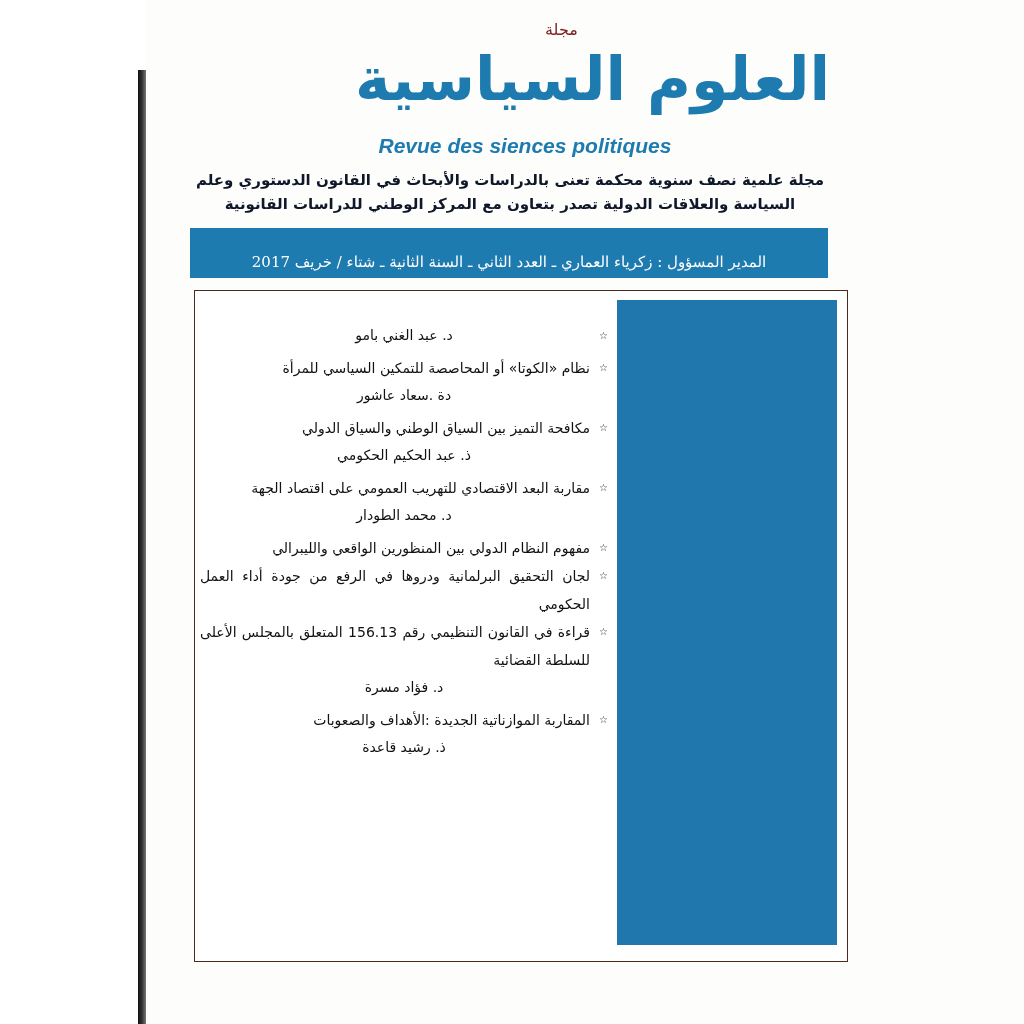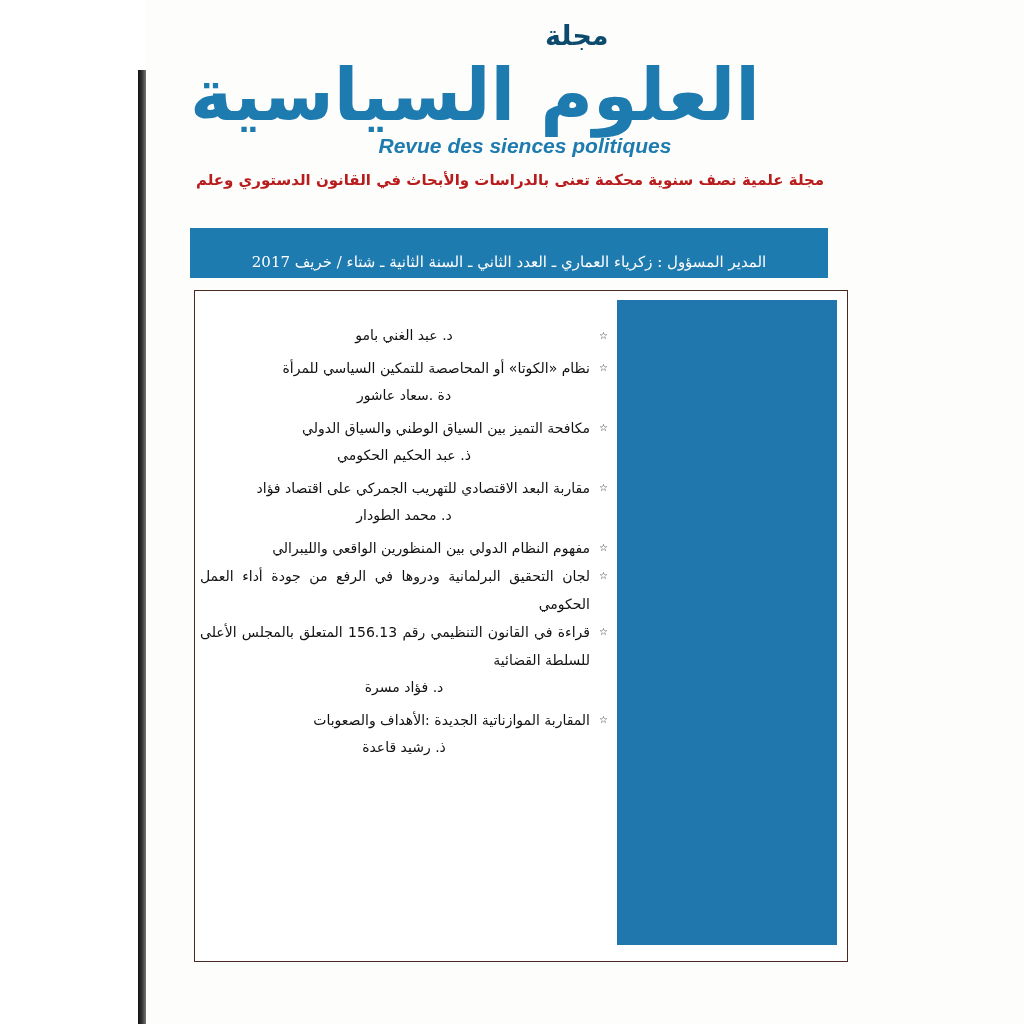--- a/index.html
+++ b/index.html
@@ -13,37 +13,37 @@
   }
   .spine-dark {
     position: absolute; left: 138px; top: 70px; width: 8px; height: 954px;
     background: linear-gradient(to right, #111 0%, #333 50%, #777 100%);
   }
   .page {
     position: absolute; left: 146px; top: 0; width: 878px; height: 1024px;
     background: #fdfdfb;
   }
   .title-ar {
-    position: absolute; left: 190px; top: 40px; width: 640px; height: 110px;
+    position: absolute; left: 190px; top: 24px; width: 640px; height: 110px;
     color: #1e7bb0; font-family: "DejaVu Sans", sans-serif; font-weight: bold;
-    font-size: 72px; line-height: 110px; text-align: left; direction: rtl;
+    font-size: 60px; line-height: 110px; text-align: right; direction: rtl;
     letter-spacing: -2px;
   }
   .title-small {
-    position: absolute; left: 545px; top: 20px; color: #0c4a6e;
-    font-weight: bold; font-size: 27px; direction: rtl;
+    position: absolute; left: 545px; top: 20px; color: #7f1d1d;
+    font-weight: normal; font-size: 16px; direction: rtl;
   }
   .title-fr {
     position: absolute; left: 190px; top: 134px; width: 670px; text-align: center;
     color: #1e7bb0; font-family: "Liberation Sans", sans-serif; font-style: italic;
     font-weight: bold; font-size: 21px;
   }
   .desc {
     position: absolute; left: 180px; top: 168px; width: 660px; text-align: center;
-    direction: rtl; color: #b91c1c; font-weight: bold; font-size: 15px; line-height: 24px;
+    direction: rtl; color: #0f172a; font-weight: bold; font-size: 15px; line-height: 24px;
   }
   .band {
     position: absolute; left: 190px; top: 228px; width: 638px; height: 50px;
     background: #1e7bb0; display: flex; align-items: center; justify-content: center;
   }
   .band span {
     color: #fff; font-family: "DejaVu Serif", serif; font-size: 15px; direction: rtl; margin-top: 17px;
   }
   .toc-frame {
     position: absolute; left: 194px; top: 290px; width: 652px; height: 670px;
@@ -75,20 +75,21 @@
 <div class="spine-left"></div>
 <div class="spine-dark"></div>
 <div class="page"></div>
 
 <div class="title-small">مجلة</div>
 <div class="title-ar">العلوم السياسية</div>
 <div class="title-fr">Revue des siences politiques</div>
 
 <div class="desc">
   <div>مجلة علمية نصف سنوية محكمة تعنى بالدراسات والأبحاث في القانون الدستوري وعلم</div>
+  <div>السياسة والعلاقات الدولية تصدر بتعاون مع المركز الوطني للدراسات القانونية</div>
 </div>
 
 <div class="band">
   <span>المدير المسؤول : زكرياء العماري ـ العدد الثاني ـ السنة الثانية ـ شتاء / خريف 2017</span>
 </div>
 
 <div class="toc-frame"></div>
 <div class="blue-panel"></div>
 
 <div class="toc">
@@ -98,21 +99,21 @@
   </div>
   <div class="item">
     <div class="item-title"><span class="star">☆</span><span>نظام «الكوتا» أو المحاصصة للتمكين السياسي للمرأة</span></div>
     <div class="item-author">دة .سعاد عاشور</div>
   </div>
   <div class="item">
     <div class="item-title"><span class="star">☆</span><span>مكافحة التميز بين السياق الوطني والسياق الدولي</span></div>
     <div class="item-author">ذ. عبد الحكيم الحكومي</div>
   </div>
   <div class="item">
-    <div class="item-title"><span class="star">☆</span><span>مقاربة البعد الاقتصادي للتهريب الجمركي على اقتصاد فؤاد</span></div>
+    <div class="item-title"><span class="star">☆</span><span>مقاربة البعد الاقتصادي للتهريب العمومي على اقتصاد الجهة</span></div>
     <div class="item-author">د. محمد الطودار</div>
   </div>
   <div class="item">
     <div class="item-title"><span class="star">☆</span><span>مفهوم النظام الدولي بين المنظورين الواقعي والليبرالي</span></div>
   </div>
   <div class="item">
     <div class="item-title"><span class="star">☆</span><span>لجان التحقيق البرلمانية ودروها في الرفع من جودة أداء العمل الحكومي</span></div>
   </div>
   <div class="item">
     <div class="item-title"><span class="star">☆</span><span>قراءة في القانون التنظيمي رقم 156.13 المتعلق بالمجلس الأعلى للسلطة القضائية</span></div>

